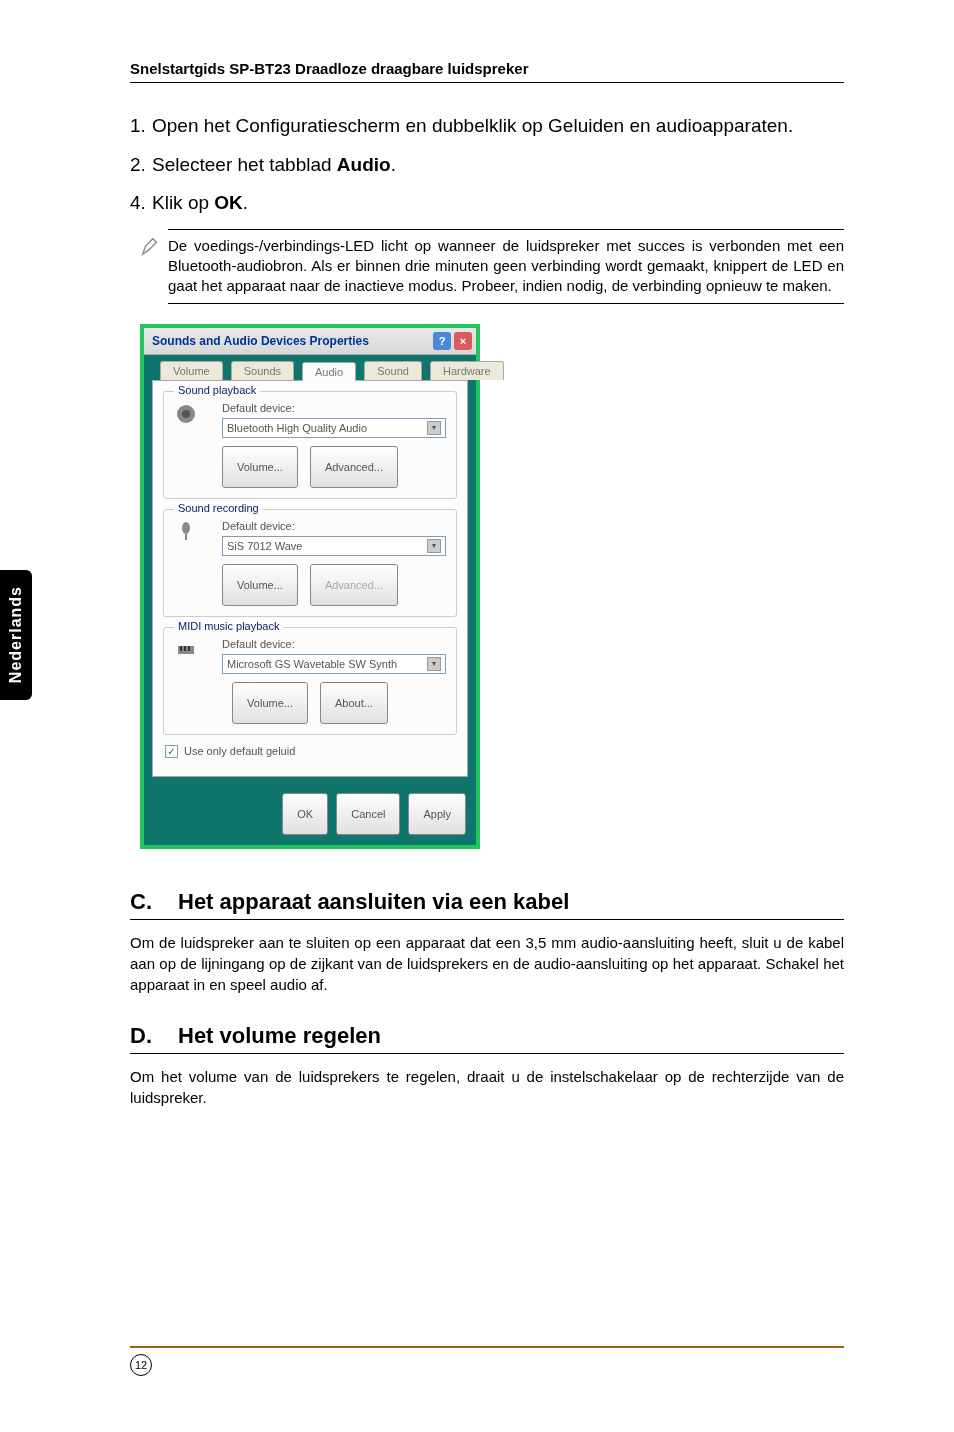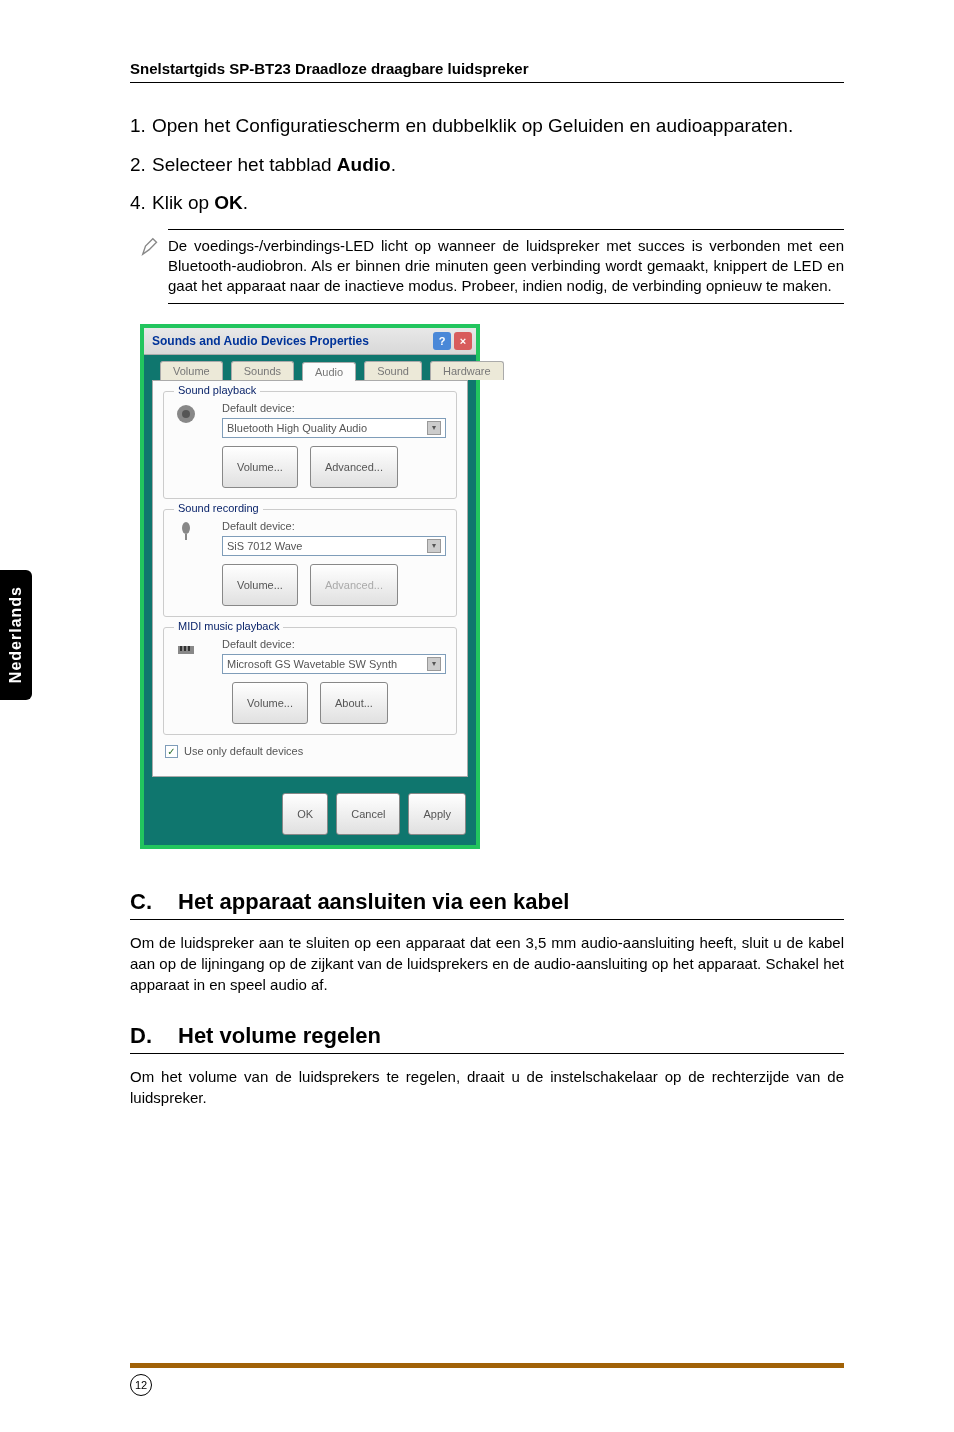--- a/index.html
+++ b/index.html
@@ -180,24 +180,24 @@
     }
     .side-tab span {
       writing-mode: vertical-rl;
       transform: rotate(180deg);
       font-weight: bold;
       font-size: 16px;
       letter-spacing: 1px;
     }
     .footer {
       position: absolute;
-      bottom: 36px;
+      bottom: 56px;
       left: 130px;
       right: 110px;
-      border-top: 5px solid #a16207;
+      border-top: 2px solid #a16207;
       padding-top: 6px;
     }
     .page-num {
       display: inline-block;
       border: 1px solid #000;
       border-radius: 50%;
       width: 22px;
       height: 22px;
       text-align: center;
       line-height: 20px;
@@ -321,21 +321,21 @@
           </div>
         </div>
         <div class="btn-row">
           <div class="win-btn">Volume...</div>
           <div class="win-btn">About...</div>
         </div>
       </div>
 
       <div class="checkbox-row">
         <div class="cb">✓</div>
-        <span>Use only default devices</span>
+        <span>Use only default geluid</span>
       </div>
     </div>
     <div class="dlg-btn-row">
       <div class="win-btn">OK</div>
       <div class="win-btn">Cancel</div>
       <div class="win-btn">Apply</div>
     </div>
   </div>
 
   <div class="section-heading">

